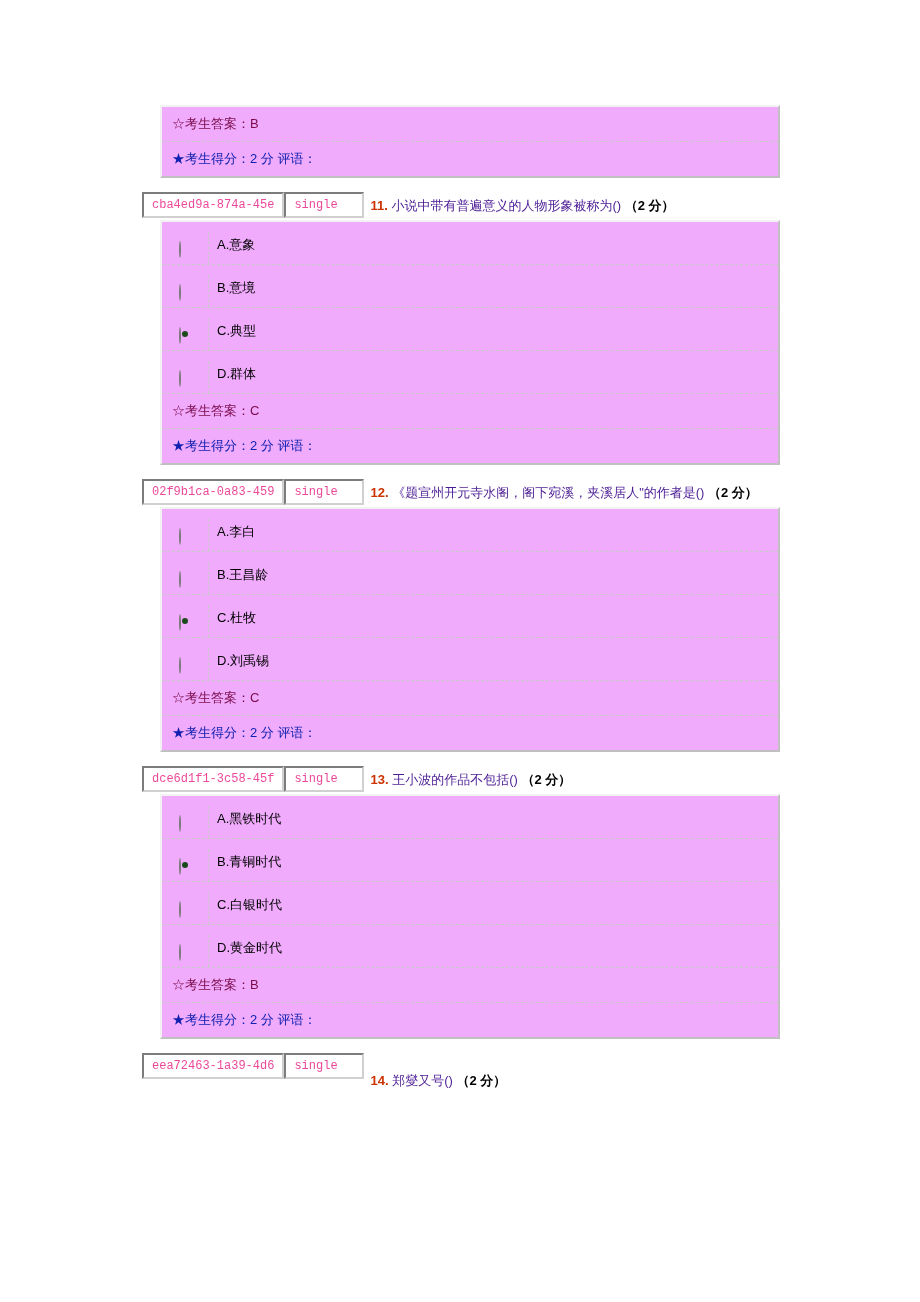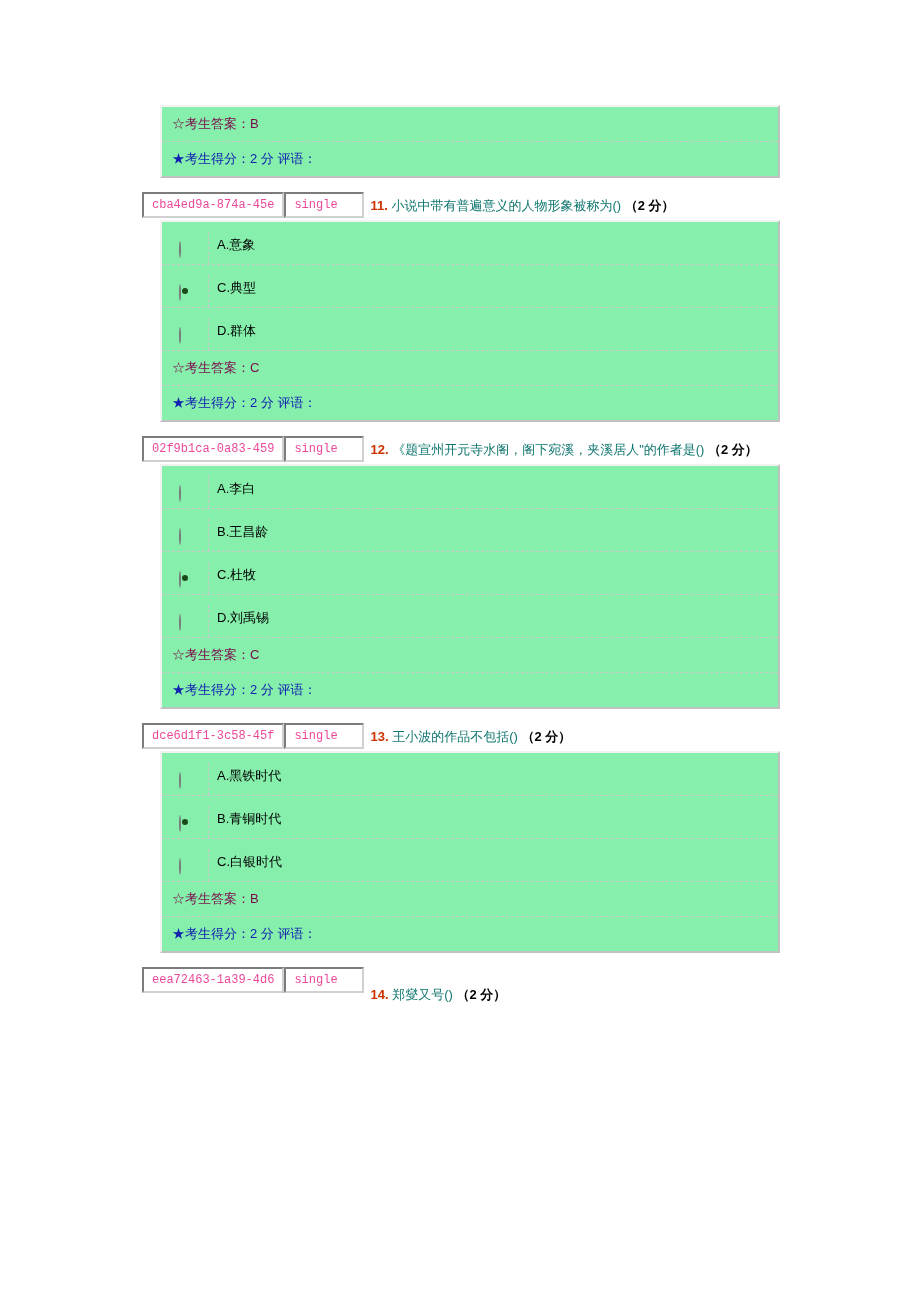--- a/index.html
+++ b/index.html
@@ -16,21 +16,21 @@
     box-sizing: border-box;
     padding-top: 105px;
   }
   .panel {
     margin-left: 160px;
     width: 620px;
     border: 2px solid #c0c0c0;
     border-left: 2px solid #f2f2f2;
     border-top: 2px solid #f2f2f2;
     box-sizing: border-box;
-    background: #86efac;
+    background: #f0abfc;
     margin-bottom: 14px;
   }
   .panel .answer-row,
   .panel .score-row {
     padding: 8px 10px;
     border-top: 1px dashed #c8c8c8;
   }
   .panel .answer-row {
     color: #7a0a4a;
   }
@@ -85,21 +85,21 @@
     margin-left: 6px;
     padding-bottom: 3px;
     font-size: 13px;
     line-height: 18px;
   }
   .q-num {
     color: #cc3300;
     font-weight: bold;
   }
   .q-stem {
-    color: #0f766e;
+    color: #4c1d95;
   }
   .q-points {
     color: #000;
     font-weight: bold;
   }
   .radio-icon {
     width: 12px;
     height: 12px;
     display: inline-block;
     position: relative;
@@ -149,20 +149,26 @@
 
   <div class="panel">
     <div class="option-row">
       <div class="option-radio">
           <span class="radio-icon"><span class="outer"></span></span>
         </div>
       <div class="option-text">A.意象</div>
     </div>
     <div class="option-row">
       <div class="option-radio">
+          <span class="radio-icon"><span class="outer"></span></span>
+        </div>
+      <div class="option-text">B.意境</div>
+    </div>
+    <div class="option-row">
+      <div class="option-radio">
           <span class="radio-icon selected"><span class="outer"></span><span class="dot"></span></span>
         </div>
       <div class="option-text">C.典型</div>
     </div>
     <div class="option-row">
       <div class="option-radio">
           <span class="radio-icon"><span class="outer"></span></span>
         </div>
       <div class="option-text">D.群体</div>
     </div>
@@ -231,20 +237,26 @@
           <span class="radio-icon selected"><span class="outer"></span><span class="dot"></span></span>
         </div>
       <div class="option-text">B.青铜时代</div>
     </div>
     <div class="option-row">
       <div class="option-radio">
           <span class="radio-icon"><span class="outer"></span></span>
         </div>
       <div class="option-text">C.白银时代</div>
     </div>
+    <div class="option-row">
+      <div class="option-radio">
+          <span class="radio-icon"><span class="outer"></span></span>
+        </div>
+      <div class="option-text">D.黄金时代</div>
+    </div>
     <div class="answer-row">☆考生答案：B</div>
     <div class="score-row">★考生得分：2 分  评语：</div>
   </div>
 
   <div class="header-row last-header">
     <div class="idbox first">eea72463-1a39-4d6</div>
     <div class="idbox second">single</div>
     <div class="q-stem-wrap">
       <span class="q-num">14.</span>
       <span class="q-stem"> 郑燮又号()  </span>

